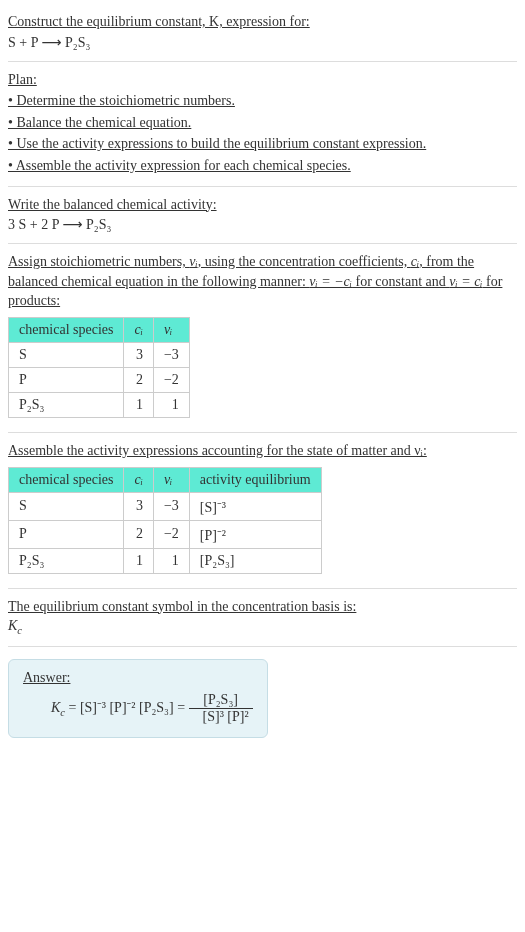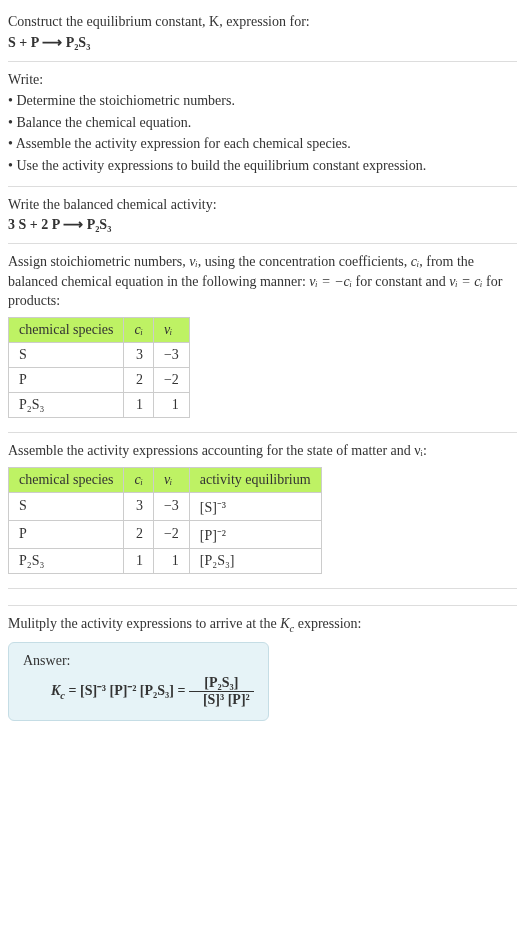--- a/index.html
+++ b/index.html
@@ -19,52 +19,53 @@
       padding: 8px 0;
     }
     .divider {
       border: none;
       border-top: 1px solid #ddd;
       margin: 0;
     }
     .para {
       line-height: 1.4;
       margin-bottom: 2px;
+      text-decoration: underline;
     }
     .equation {
       font-family: Georgia, serif;
       margin: 2px 0;
-      font-weight: bold;
     }
     table {
       border-collapse: collapse;
       margin: 6px 0;
     }
     th, td {
       border: 1px solid #ccc;
       padding: 4px 10px;
       text-align: left;
       font-weight: normal;
     }
     th {
-      background: #bef264;
+      background: #5eead4;
     }
     td.num {
       text-align: right;
     }
     .answer-box {
       background: #e6f3f7;
       border: 1px solid #c5dde5;
       border-radius: 6px;
       padding: 10px 14px;
       display: inline-block;
       margin-top: 4px;
     }
     .answer-label {
       margin-bottom: 6px;
+      text-decoration: underline;
     }
     .sub {
       font-size: 0.75em;
       vertical-align: sub;
     }
     .ital {
       font-style: italic;
     }
     .frac {
       display: inline-block;
@@ -94,25 +95,25 @@
   </div>
   <div class="equation">
     <span>S + P</span>
     <span>⟶</span>
     <span>P₂S₃</span>
   </div>
 </div>
 <hr class="divider">
 
 <div class="section">
-  <div class="para">Write:</div>
+  <div class="para">Plan:</div>
   <div class="para">• Determine the stoichiometric numbers.</div>
   <div class="para">• Balance the chemical equation.</div>
+  <div class="para">• Use the activity expressions to build the equilibrium constant expression.</div>
   <div class="para">• Assemble the activity expression for each chemical species.</div>
-  <div class="para">• Use the activity expressions to build the equilibrium constant expression.</div>
 </div>
 <hr class="divider">
 
 <div class="section">
   <div class="para">Write the balanced chemical activity:</div>
   <div class="equation">
     <span>3 S + 2 P</span>
     <span>⟶</span>
     <span>P₂S₃</span>
   </div>
@@ -177,27 +178,28 @@
       <td class="num">1</td>
       <td class="num">1</td>
       <td>[P₂S₃]</td>
     </tr>
   </tbody>
     </table>
 </div>
 <hr class="divider">
 
 <div class="section">
-</div>
-<hr class="divider">
-
-<div class="section">
-  <div class="para">
-    Mulitply the activity expressions to arrive at the <span class="ital">K<span class="sub">c</span></span> expression:
-  </div>
+  <div class="para">The equilibrium constant symbol in the concentration basis is:</div>
+  <div class="equation">
+    <span class="ital">K<span class="sub">c</span></span>
+  </div>
+</div>
+<hr class="divider">
+
+<div class="section">
   <div class="answer-box">
     <div class="answer-label">Answer:</div>
     <div class="equation indent">
       <span class="ital">K<span class="sub">c</span></span><span> = [S]⁻³ [P]⁻² [P₂S₃] = </span><span class="frac">
         <span class="num-top">[P₂S₃]</span>
         <span class="den">[S]³ [P]²</span>
       </span>
     </div>
   </div>
 </div>

